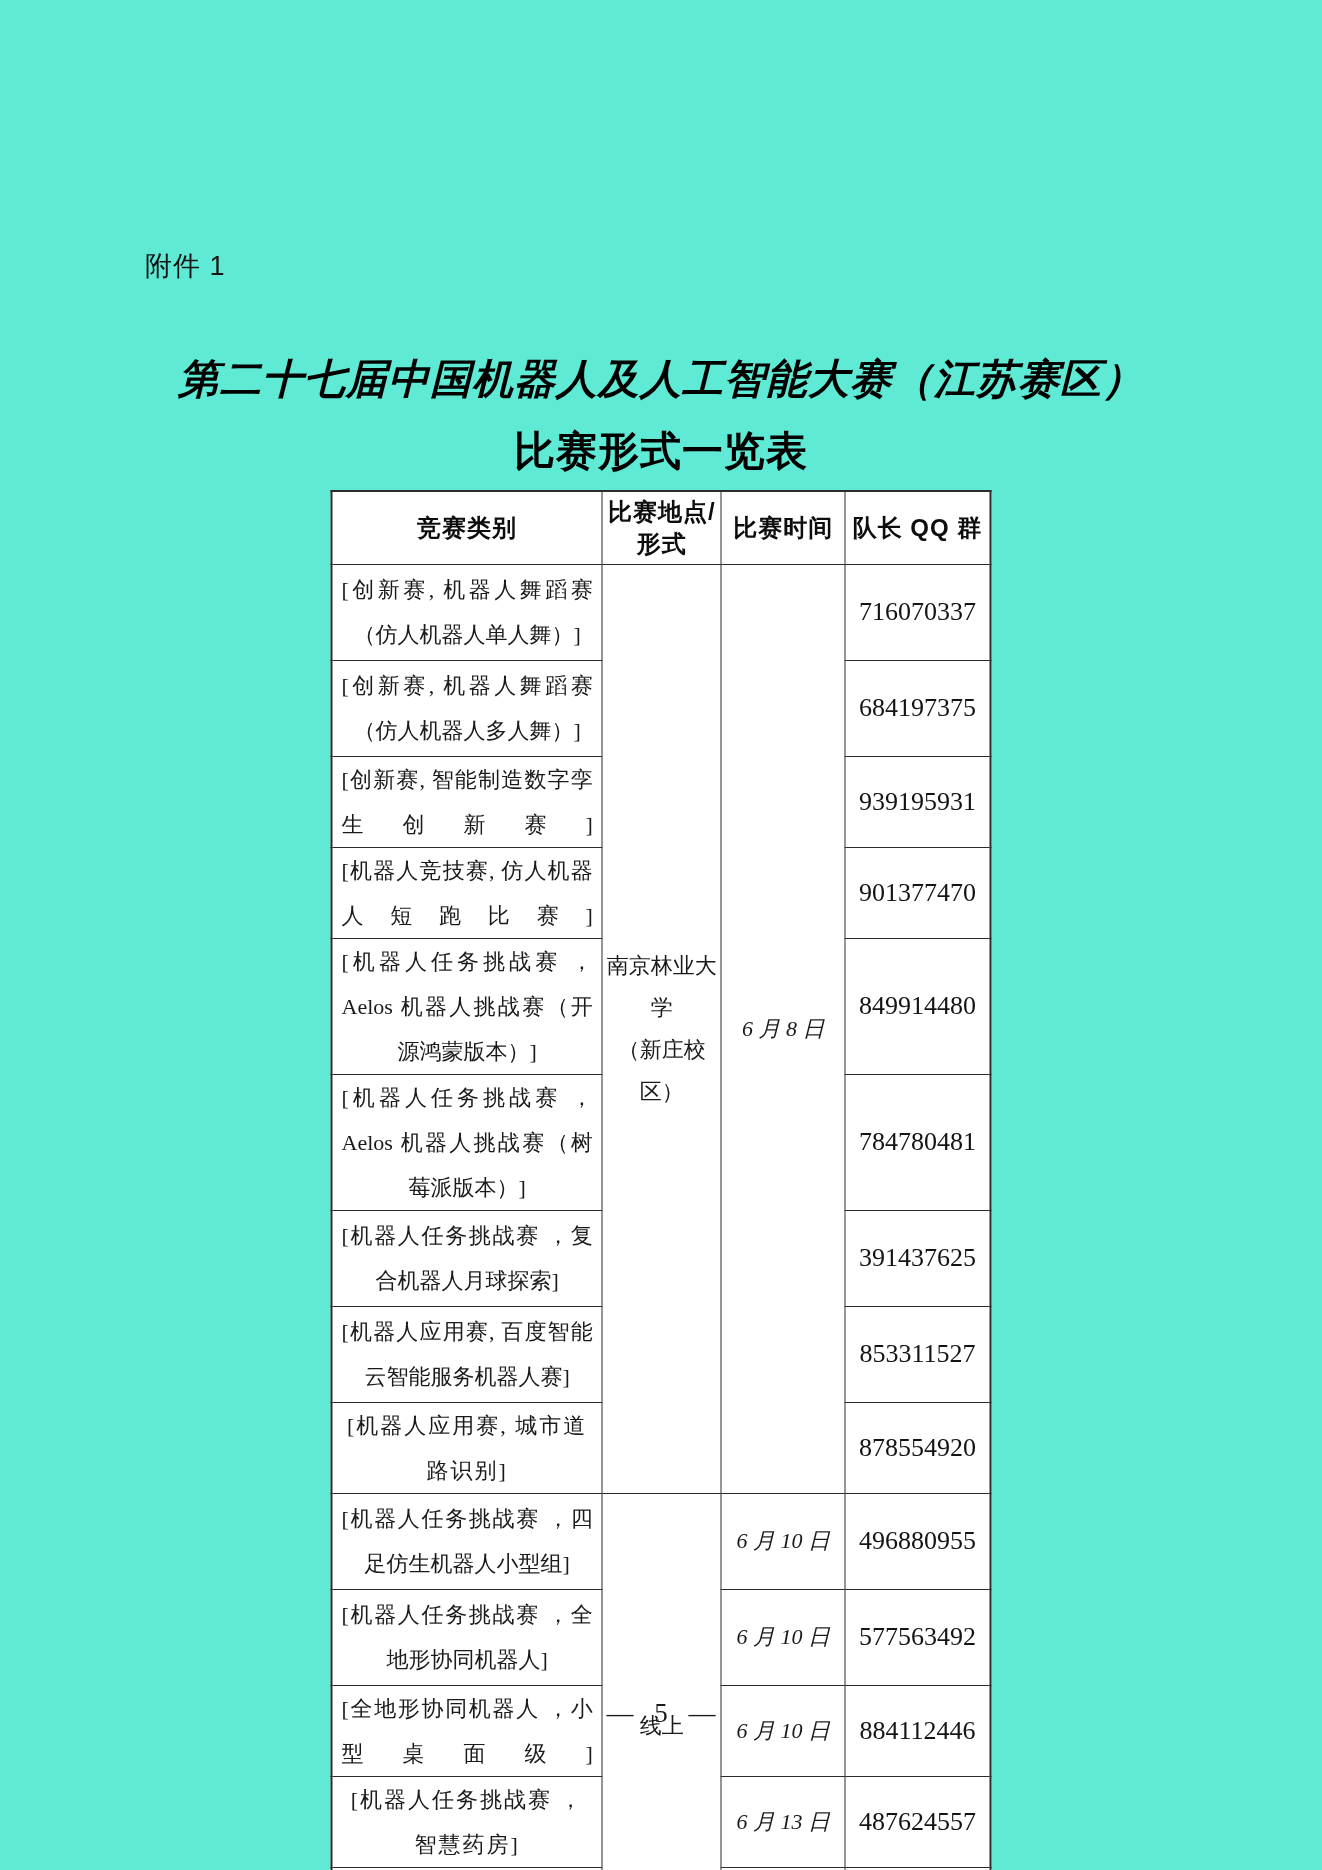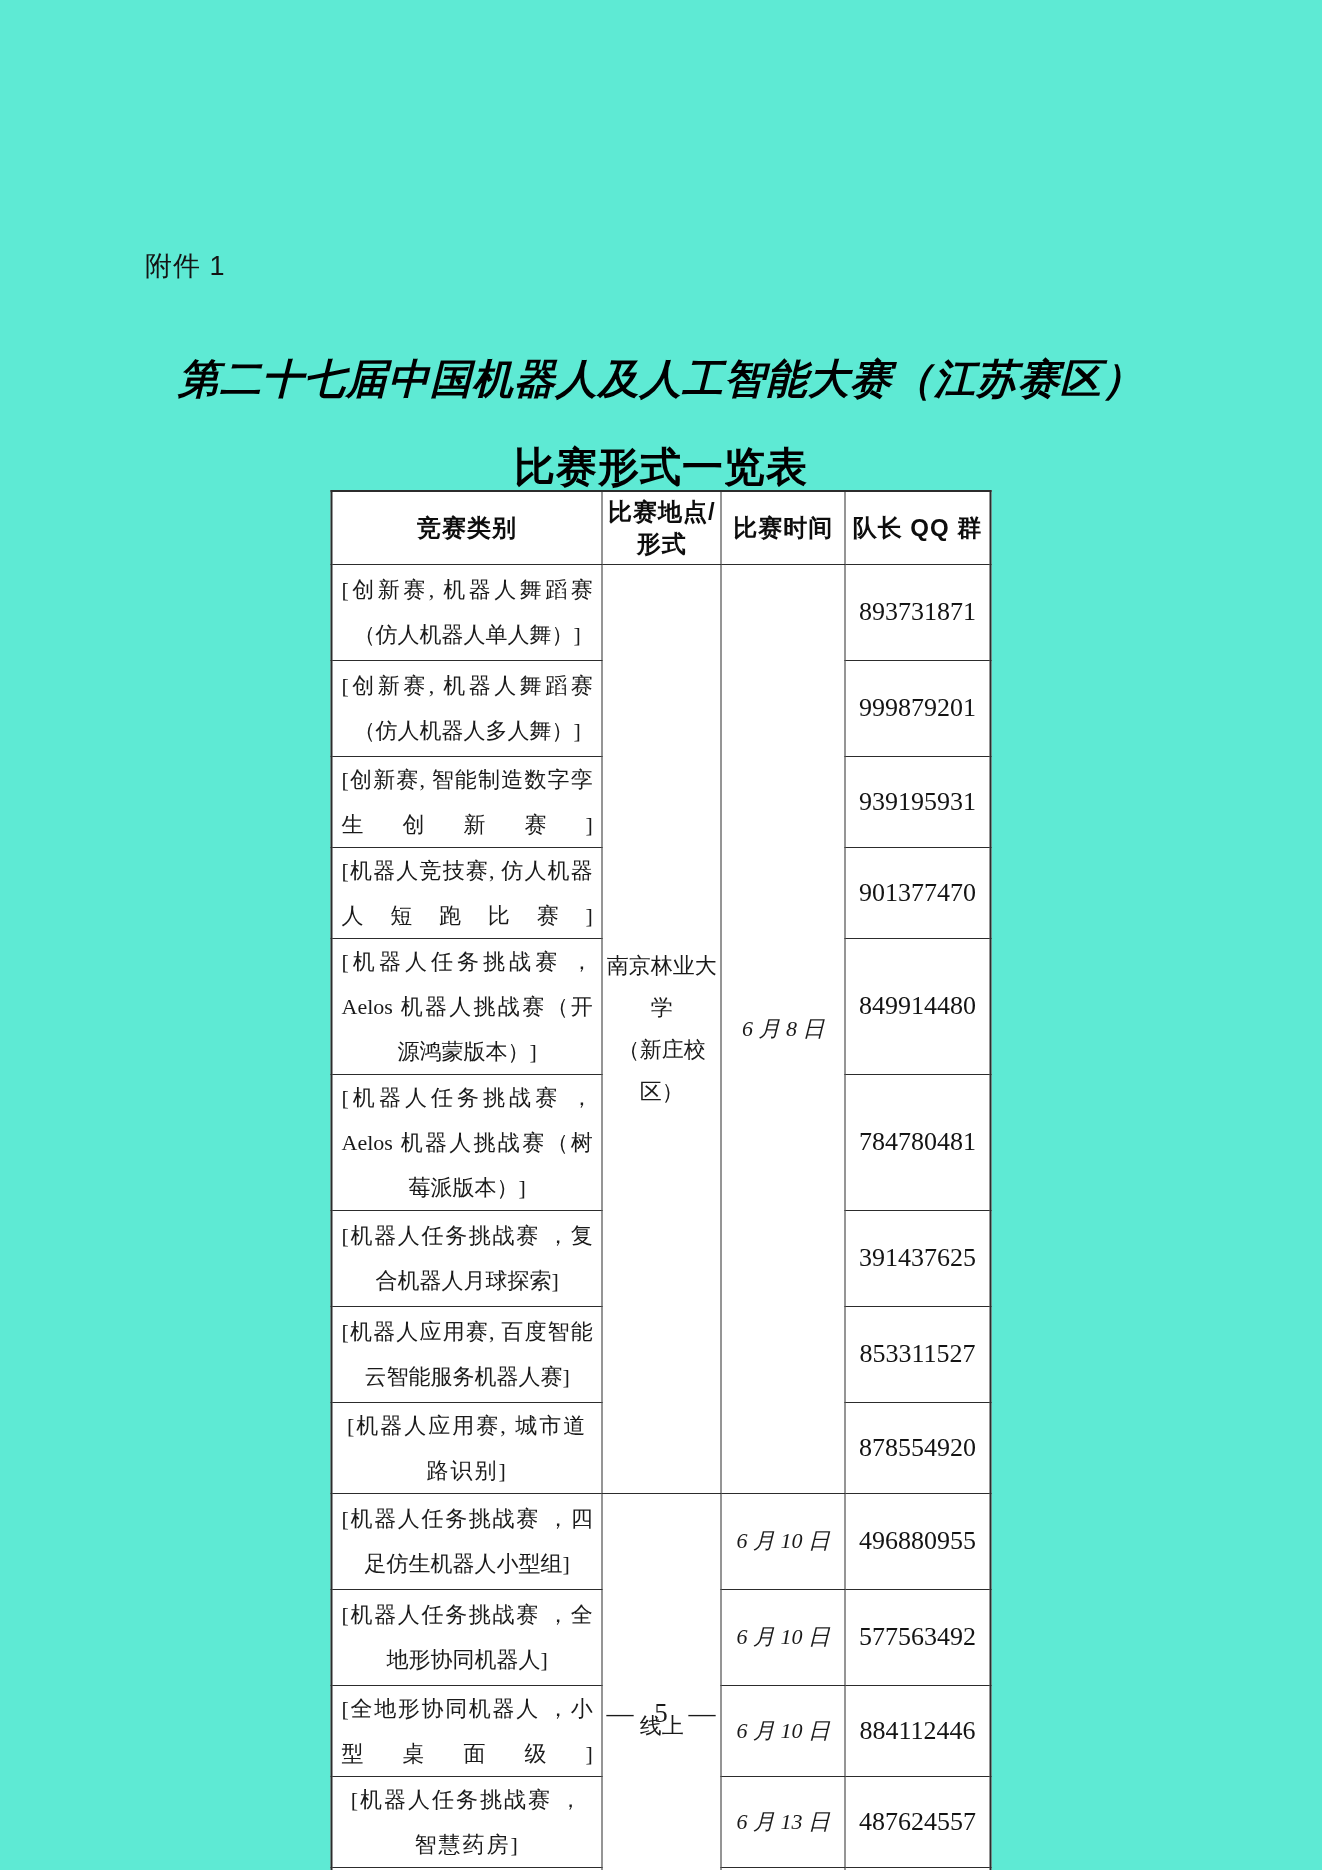--- a/index.html
+++ b/index.html
@@ -31,21 +31,21 @@
     left: 0;
     width: 100%;
     text-align: center;
     font-weight: bold;
     font-size: 41px;
     letter-spacing: 1px;
     color: #000;
     font-family: "Liberation Serif", serif;
   }
   .title-line1 { top: 352px; font-style: italic; }
-  .title-line2 { top: 440px; }
+  .title-line2 { top: 424px; }
 
   table.comp-table {
     position: absolute;
     top: 490px;
     left: 50%;
     transform: translateX(-50%);
     border-collapse: collapse;
     table-layout: fixed;
     border: 2.5px solid #2c2c2c;
     background: #fff;
@@ -151,25 +151,25 @@
       <th>比赛地点/形式</th>
       <th>比赛时间</th>
       <th>队长 QQ 群</th>
     </tr>
 
     <tr class="tall">
       <td class="cat j">[创新赛, 机器人舞蹈赛（仿人机器人单人舞）]</td>
       <td class="loc" rowspan="9">南京林业大学
 （新庄校区）</td>
       <td class="time" rowspan="9">6 月 8 日</td>
-      <td class="qq">893731871</td>
+      <td class="qq">716070337</td>
     </tr>
     <tr class="tall">
       <td class="cat j">[创新赛, 机器人舞蹈赛（仿人机器人多人舞）]</td>
-      <td class="qq">999879201</td>
+      <td class="qq">684197375</td>
     </tr>
     <tr class="short">
       <td class="cat s">[创新赛, 智能制造数字孪生创新赛]</td>
       <td class="qq">939195931</td>
     </tr>
     <tr class="short">
       <td class="cat s">[机器人竞技赛, 仿人机器人短跑比赛]</td>
       <td class="qq">901377470</td>
     </tr>
     <tr class="tall">

